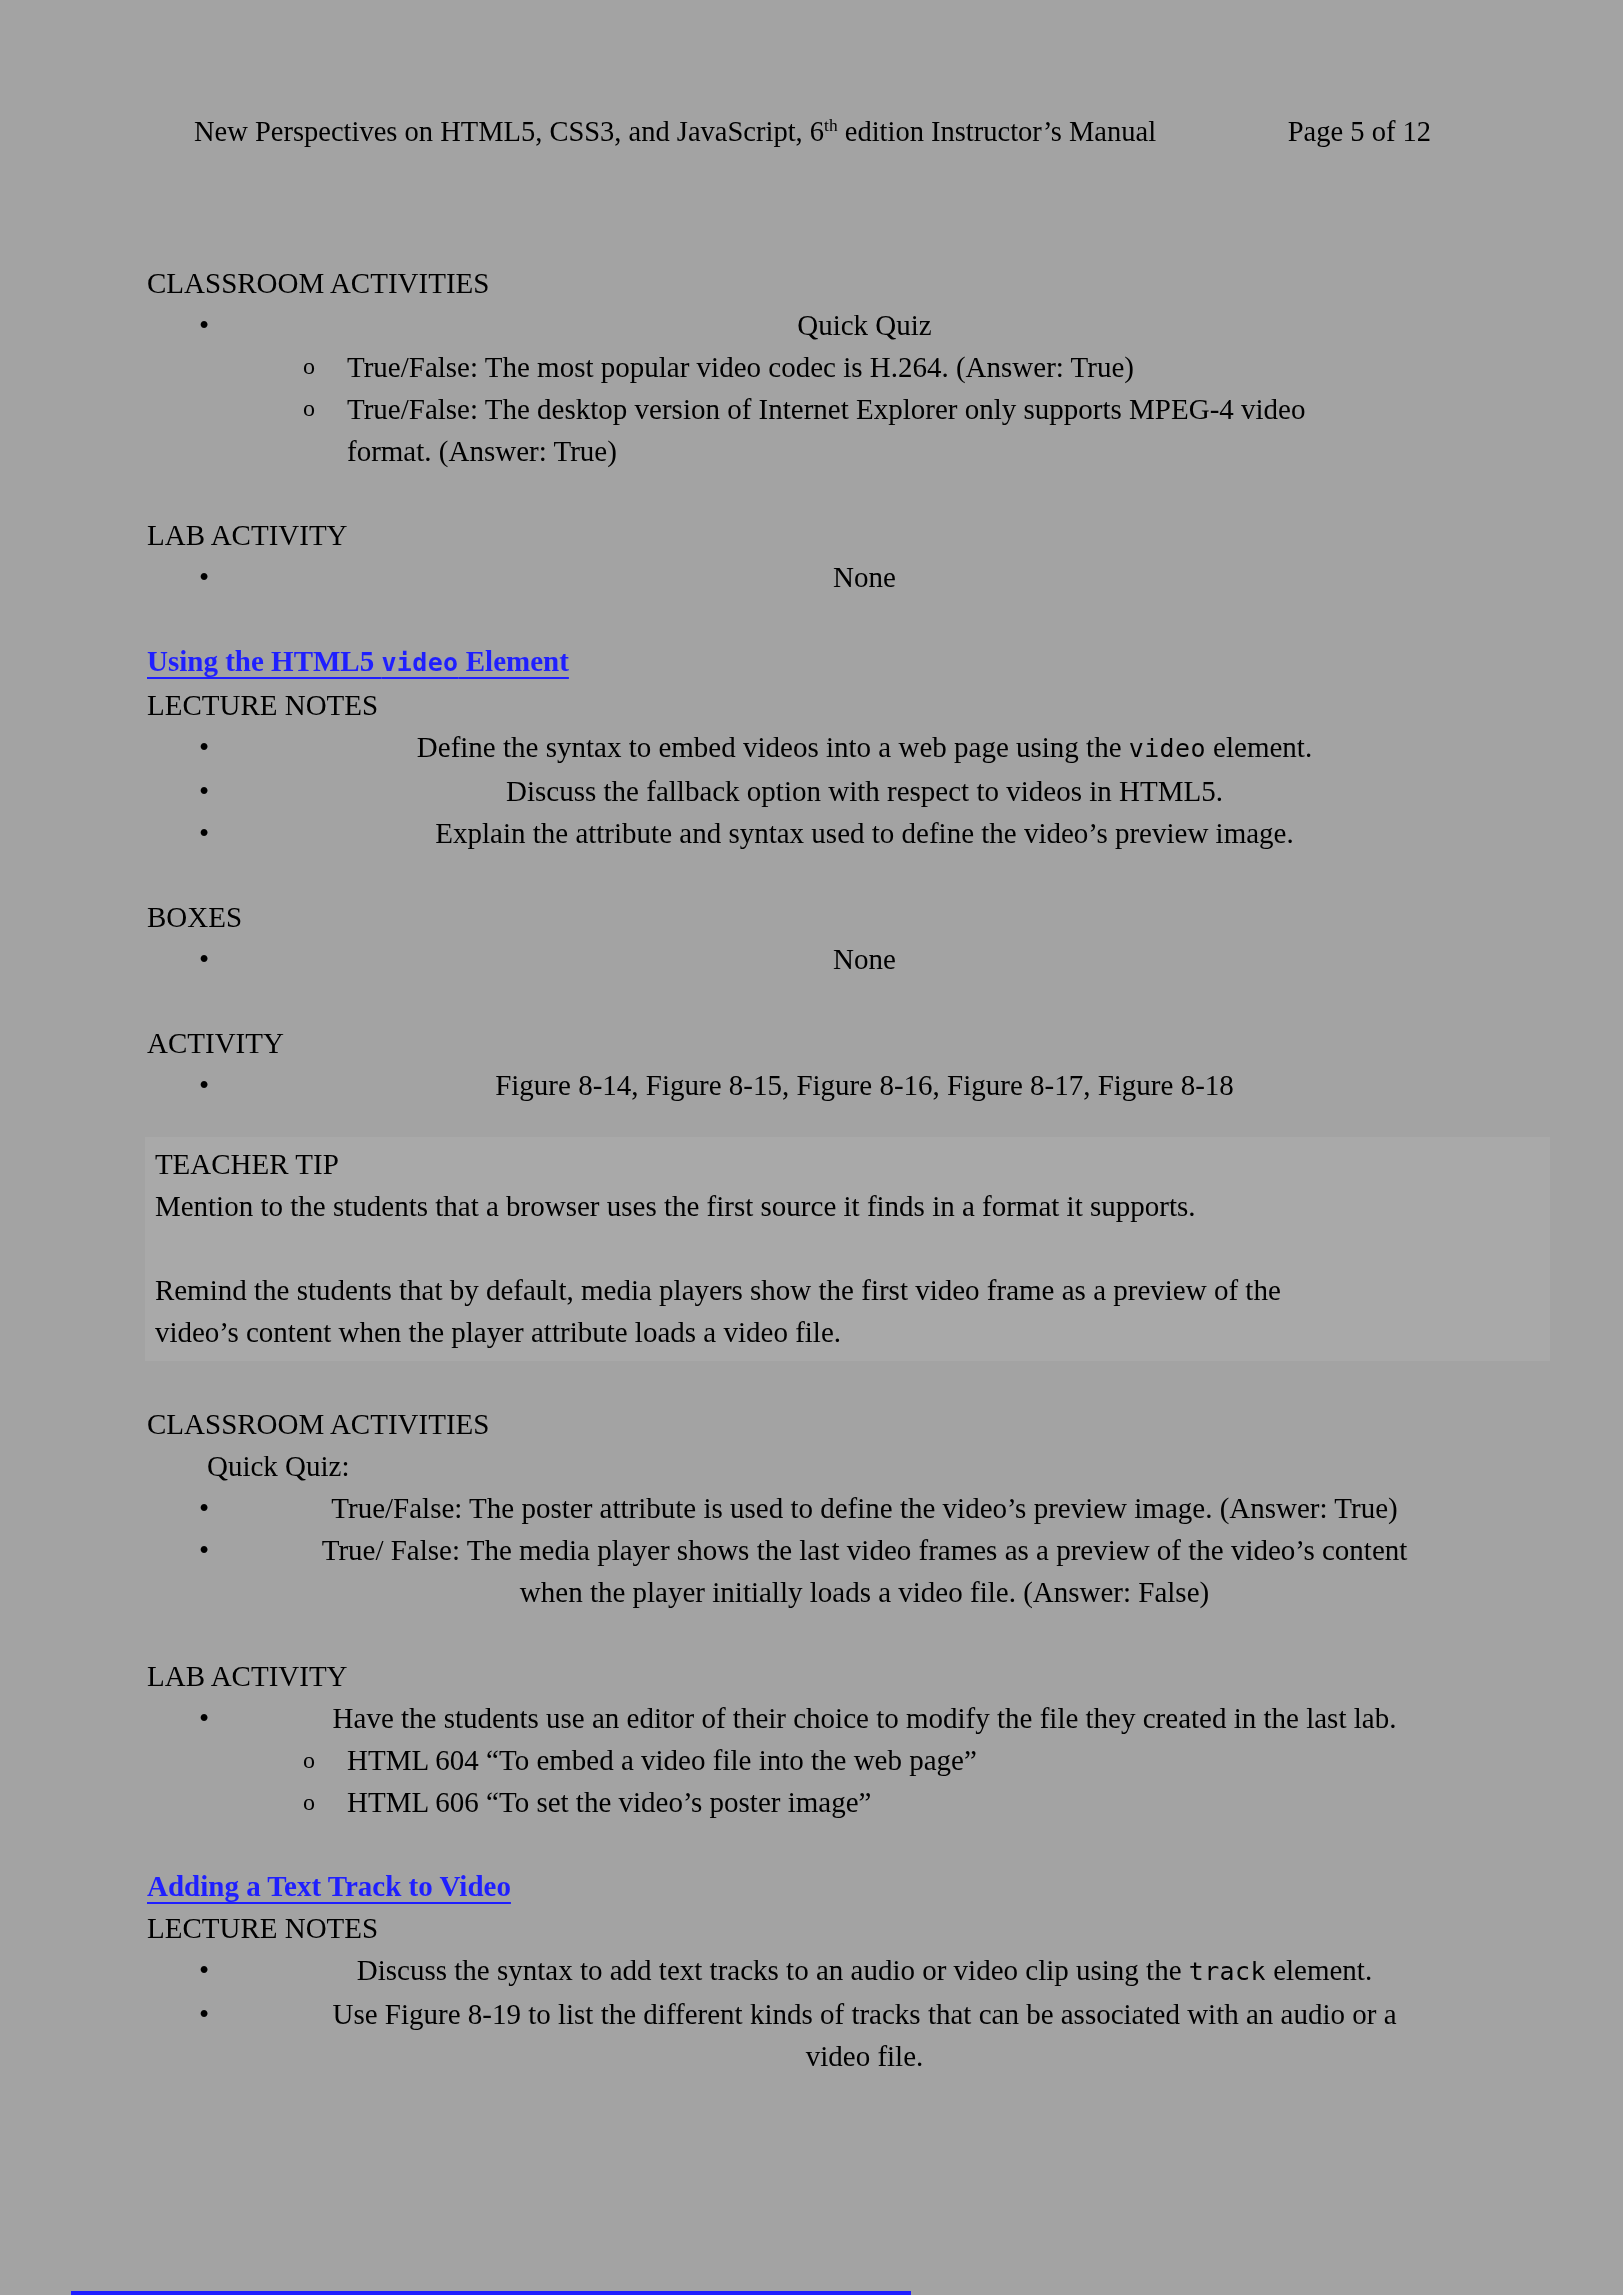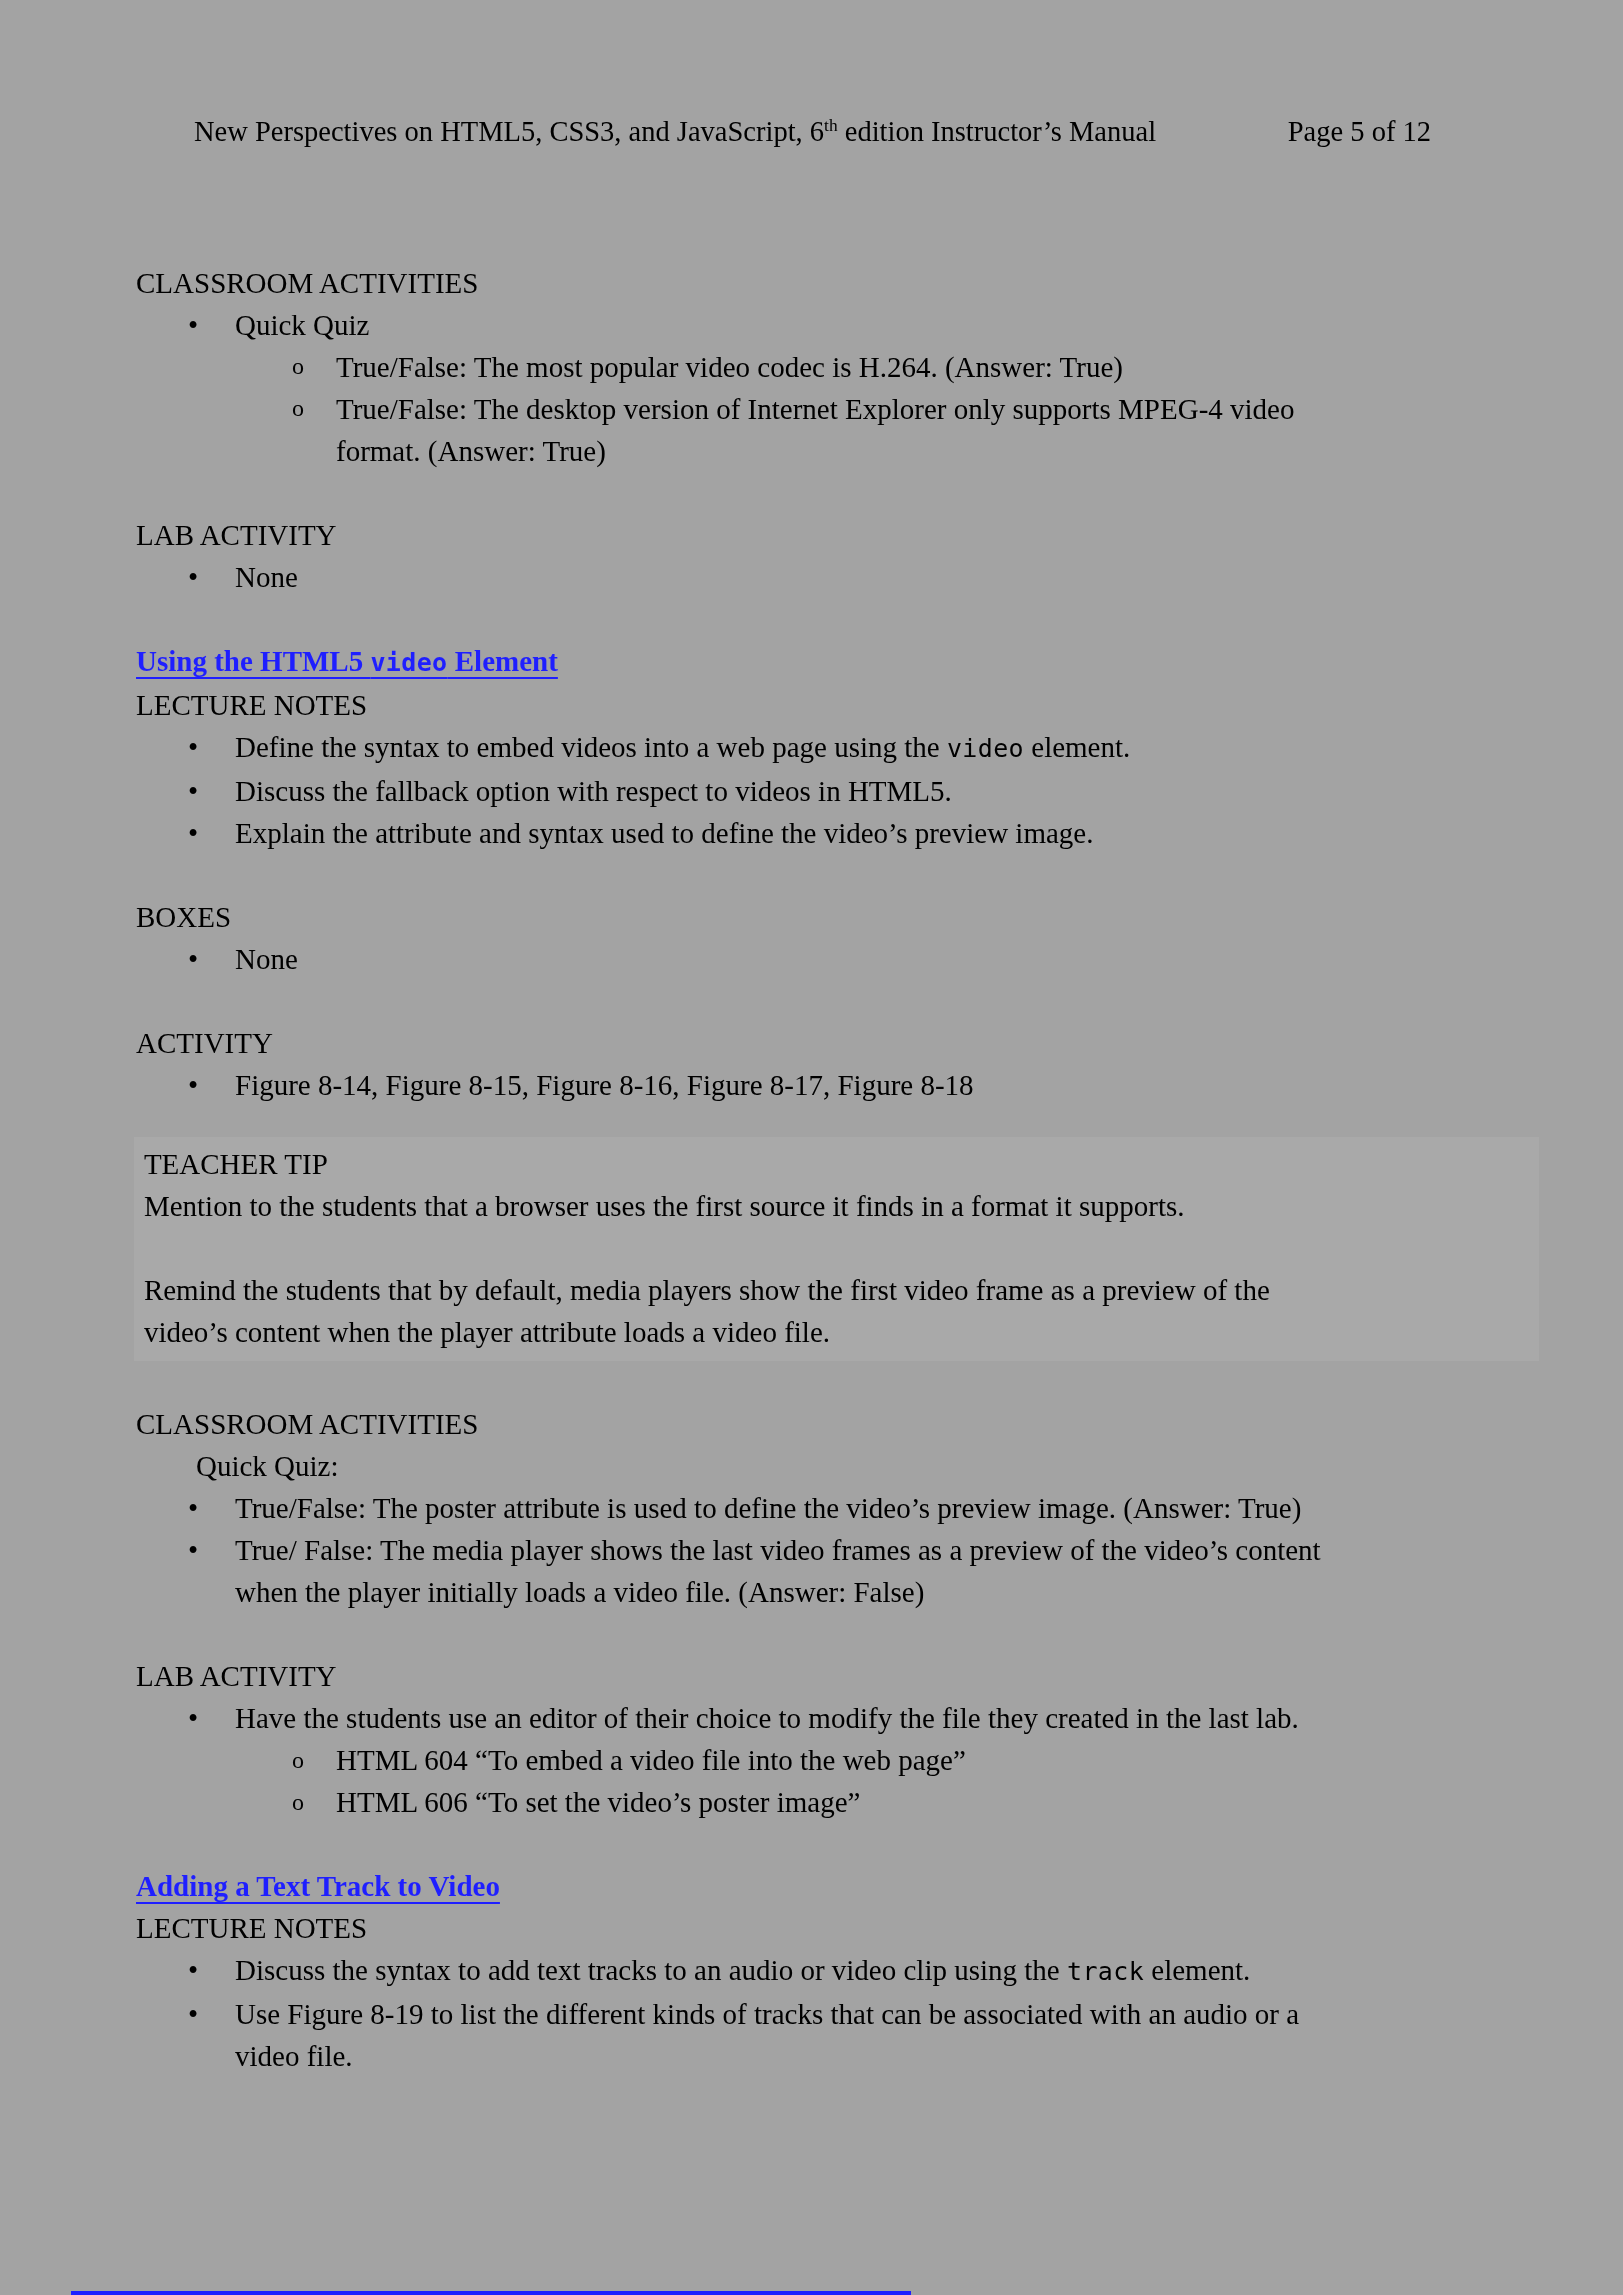--- a/index.html
+++ b/index.html
@@ -30,30 +30,30 @@
     font-size: 28.5px;
     line-height: 38px;
   }
   .header sup { font-size: 17.4px; line-height: 0; }
   .header-page { padding-right: 49px; }
 
   
   .content {
     position: absolute;
     top: 262px;
-    left: 136px;
+    left: 147px;
     width: 1336px;
   }
   p { margin: 0; }
   .mt { margin-top: 42px; }
 
   
   ul { list-style: none; margin: 0; padding: 0; }
   li { position: relative; margin: 0; }
-  .l1 > li { padding-left: 99px; }
+  .l1 > li { padding-left: 99px; text-align: center; }
   .l1 > li::before {
     content: "\2022";
     position: absolute;
     left: 52px;
     top: 0;
   }
   .l2 > li { padding-left: 200px; }
   .l2 > li::before {
     content: "o";
     position: absolute;

